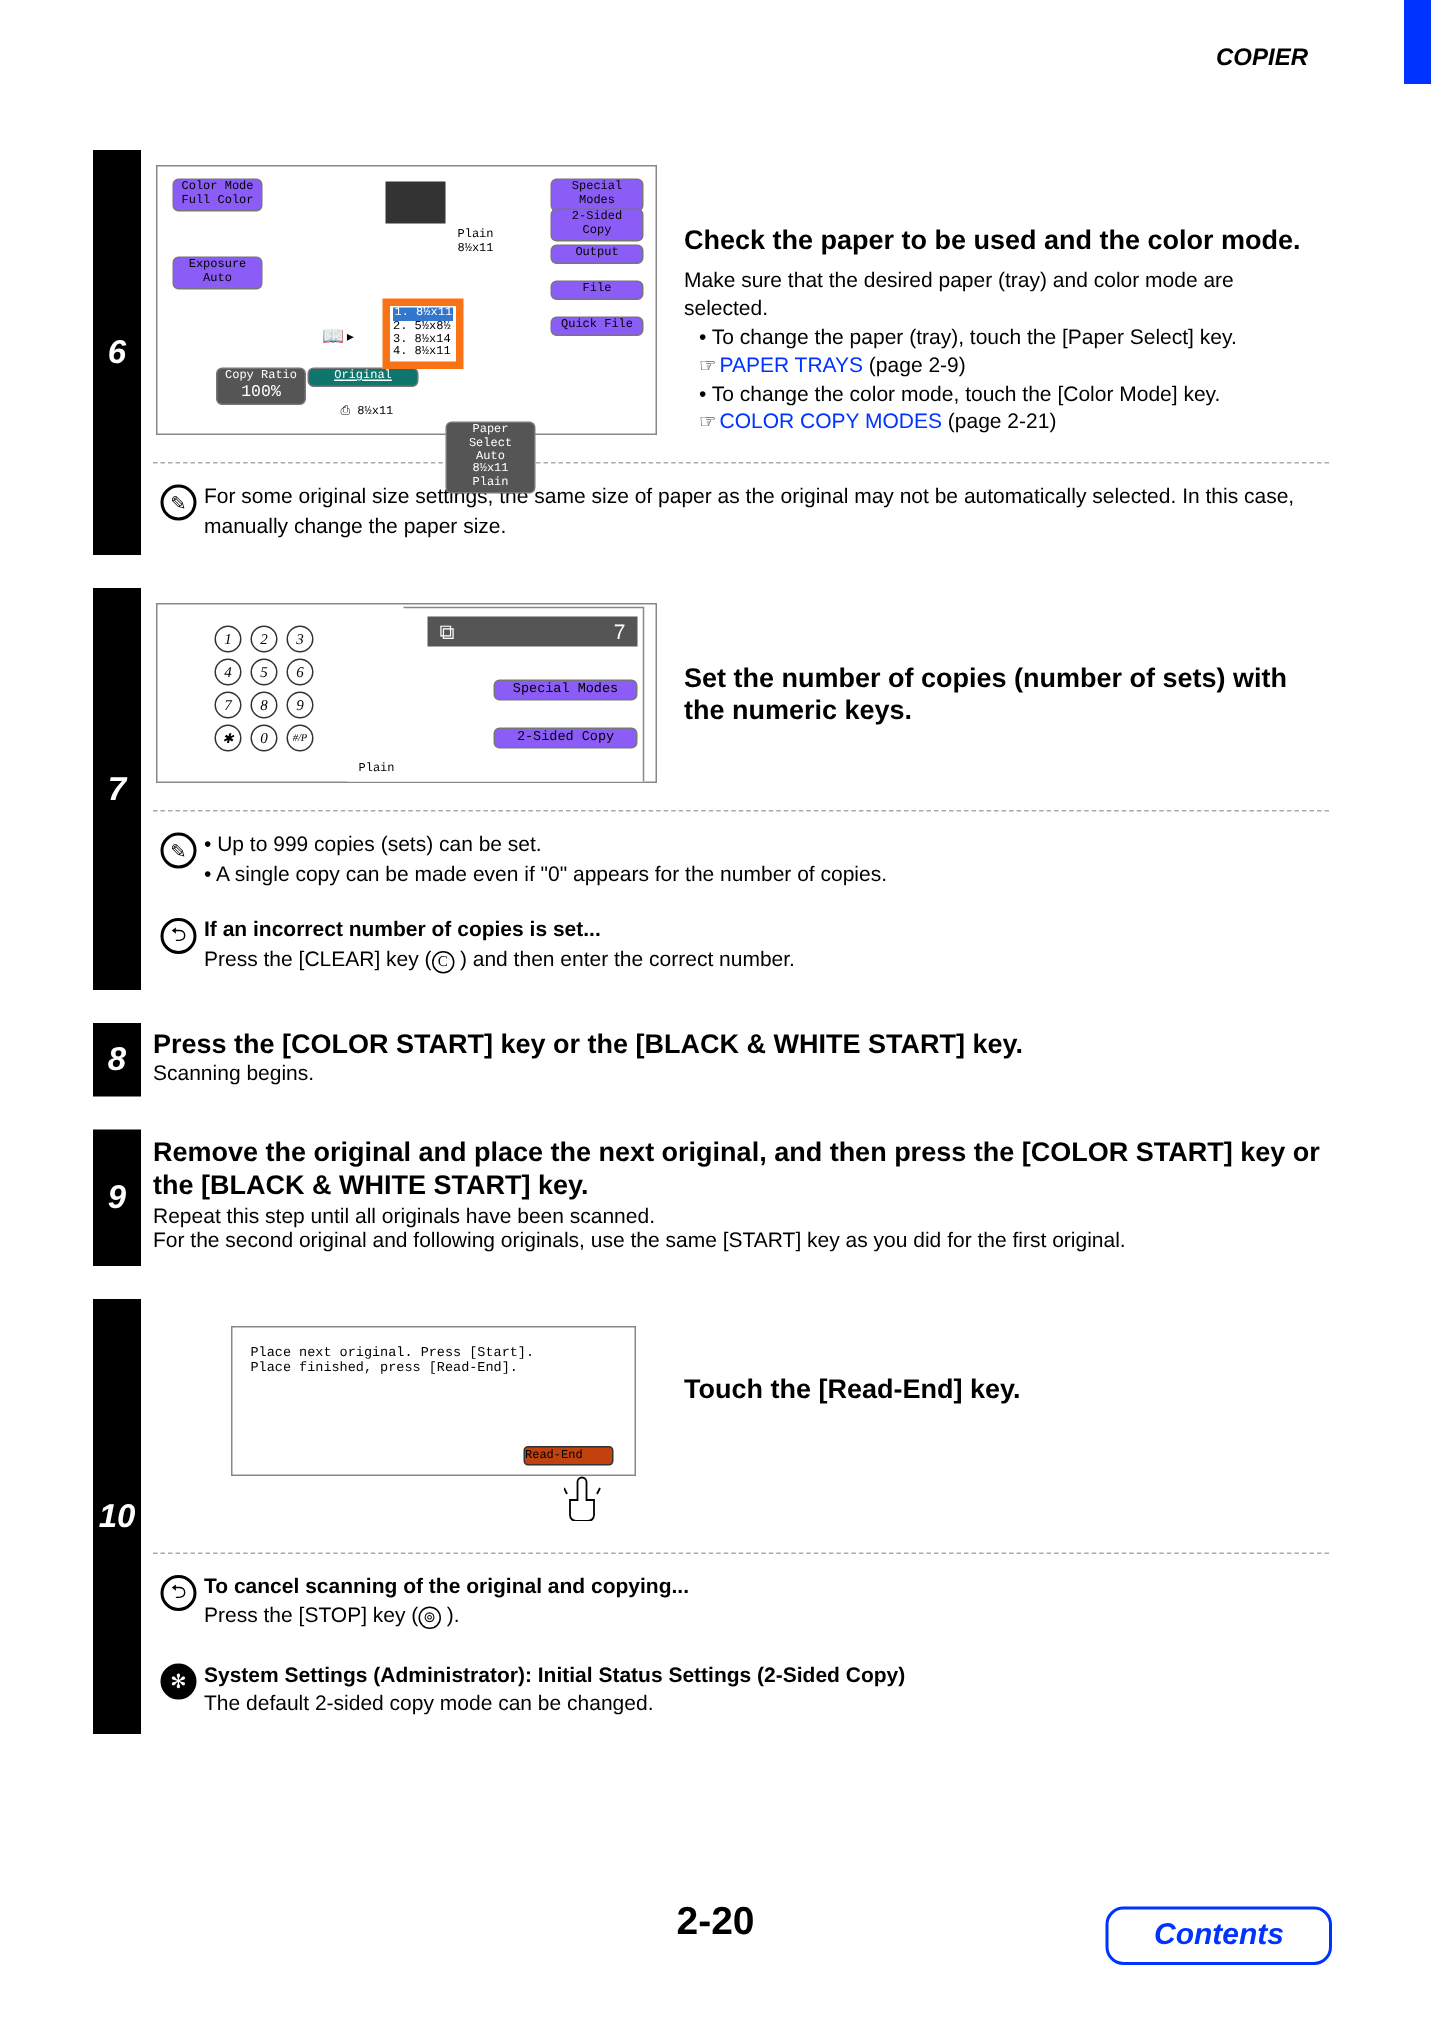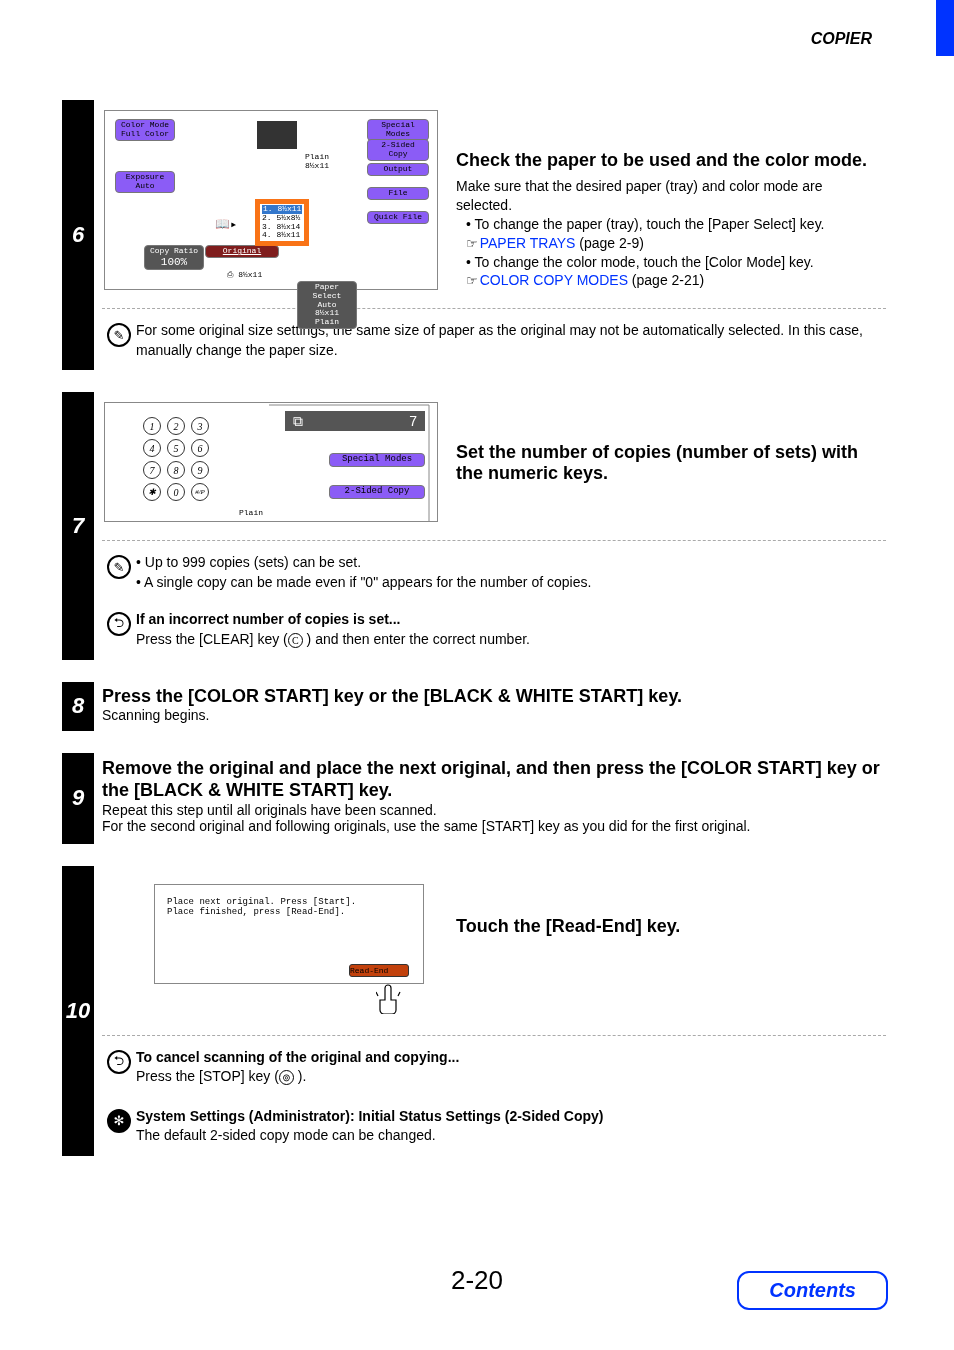--- a/index.html
+++ b/index.html
@@ -17,21 +17,21 @@
   .text-area h3 { font-size: 18px; font-weight: bold; margin-bottom: 6px; }
   .text-area p, .text-area li { font-size: 14px; line-height: 1.35; }
   .text-area ul { list-style: none; padding-left: 10px; }
   .text-area li::before { content: "• "; }
   .link { color: #0033ff; }
   .pointer-icon { display:inline-block; font-size:13px; margin-right:2px; }
   .note-row { display:flex; align-items:flex-start; padding: 4px 0 4px 38px; }
   .note-icon { width: 34px; min-width:34px; display:flex; align-items:flex-start; justify-content:center; padding-top:2px; }
   .note-text { flex:1; font-size:14px; line-height:1.4; padding-right:6px; }
   .circ-icon { width:24px; height:24px; border:2px solid #000; border-radius:50%; display:flex; align-items:center; justify-content:center; font-size:13px; }
-  .page-num { position:absolute; left:0; width:954px; bottom:54px; text-align:center; font-size:26px; font-weight:normal; }
+  .page-num { position:absolute; left:0; width:954px; bottom:54px; text-align:center; font-size:26px; font-weight:bold; }
   .contents-btn { position:absolute; right:66px; bottom:40px; border:2px solid #0033ff; border-radius:12px; padding:6px 30px; color:#0033ff; font-weight:bold; font-style: italic; font-size:20px; }
 
   
   .panel { border:1px solid #888; width:334px; height:180px; position:relative; font-family: 'Courier New', monospace; font-size:8px; }
   .pbtn { border:1px solid #777; border-radius:4px; text-align:center; padding:1px 2px; position:absolute; background:#8b5cf6; line-height:1.1; }
   .ptxt { position:absolute; line-height:1.1; }
   
   .panel7 { border:1px solid #888; width:334px; height:120px; position:relative; font-family:'Courier New',monospace; font-size:8px; overflow:hidden; }
   .keypad { position:absolute; left:38px; top:14px; }
   .keypad .krow { display:flex; gap:6px; margin-bottom:4px; }
@@ -57,21 +57,21 @@
           <div class="panel">
             <div class="pbtn" style="left:10px; top:8px; width:60px;">
               <span>Color Mode</span><br><span>Full Color</span>
             </div>
             <div class="pbtn" style="left:10px; top:60px; width:60px;">
               <span>Exposure</span><br><span>Auto</span>
             </div>
             <div class="pbtn" style="left:10px; top:134px; width:60px; background:#555; color:#fff;margin-left:29px;">
               <span>Copy Ratio</span><br><span style="font-size:11px;">100%</span>
             </div>
-            <div class="pbtn" style="left:100px; top:134px; width:74px; background:#7f1d1d; color:#fff;text-decoration:underline;">Original</div>
+            <div class="pbtn" style="left:100px; top:134px; width:74px; background:#0f766e; color:#fff;text-decoration:underline;">Original</div>
             <div class="pbtn" style="left:192px; top:134px; width:60px; background:#555; color:#fff;margin-top:36px;">
               <span>Paper Select</span><br><span>Auto</span><br><span>8½x11</span><br><span>Plain</span>
             </div>
             <div class="ptxt" style="left:200px; top:42px;">
               <span>Plain</span><br><span>8½x11</span>
             </div>
             <div class="ptxt" style="left:150px; top:64px; background:#fff; border:5px solid #f97316; padding:1px 2px;margin-top:24px;">
               <div style="background:#37c; color:#fff; padding:0 1px;">1. 8½x11</div>
               <div>2. 5½x8½</div>
               <div>3. 8½x14</div>

